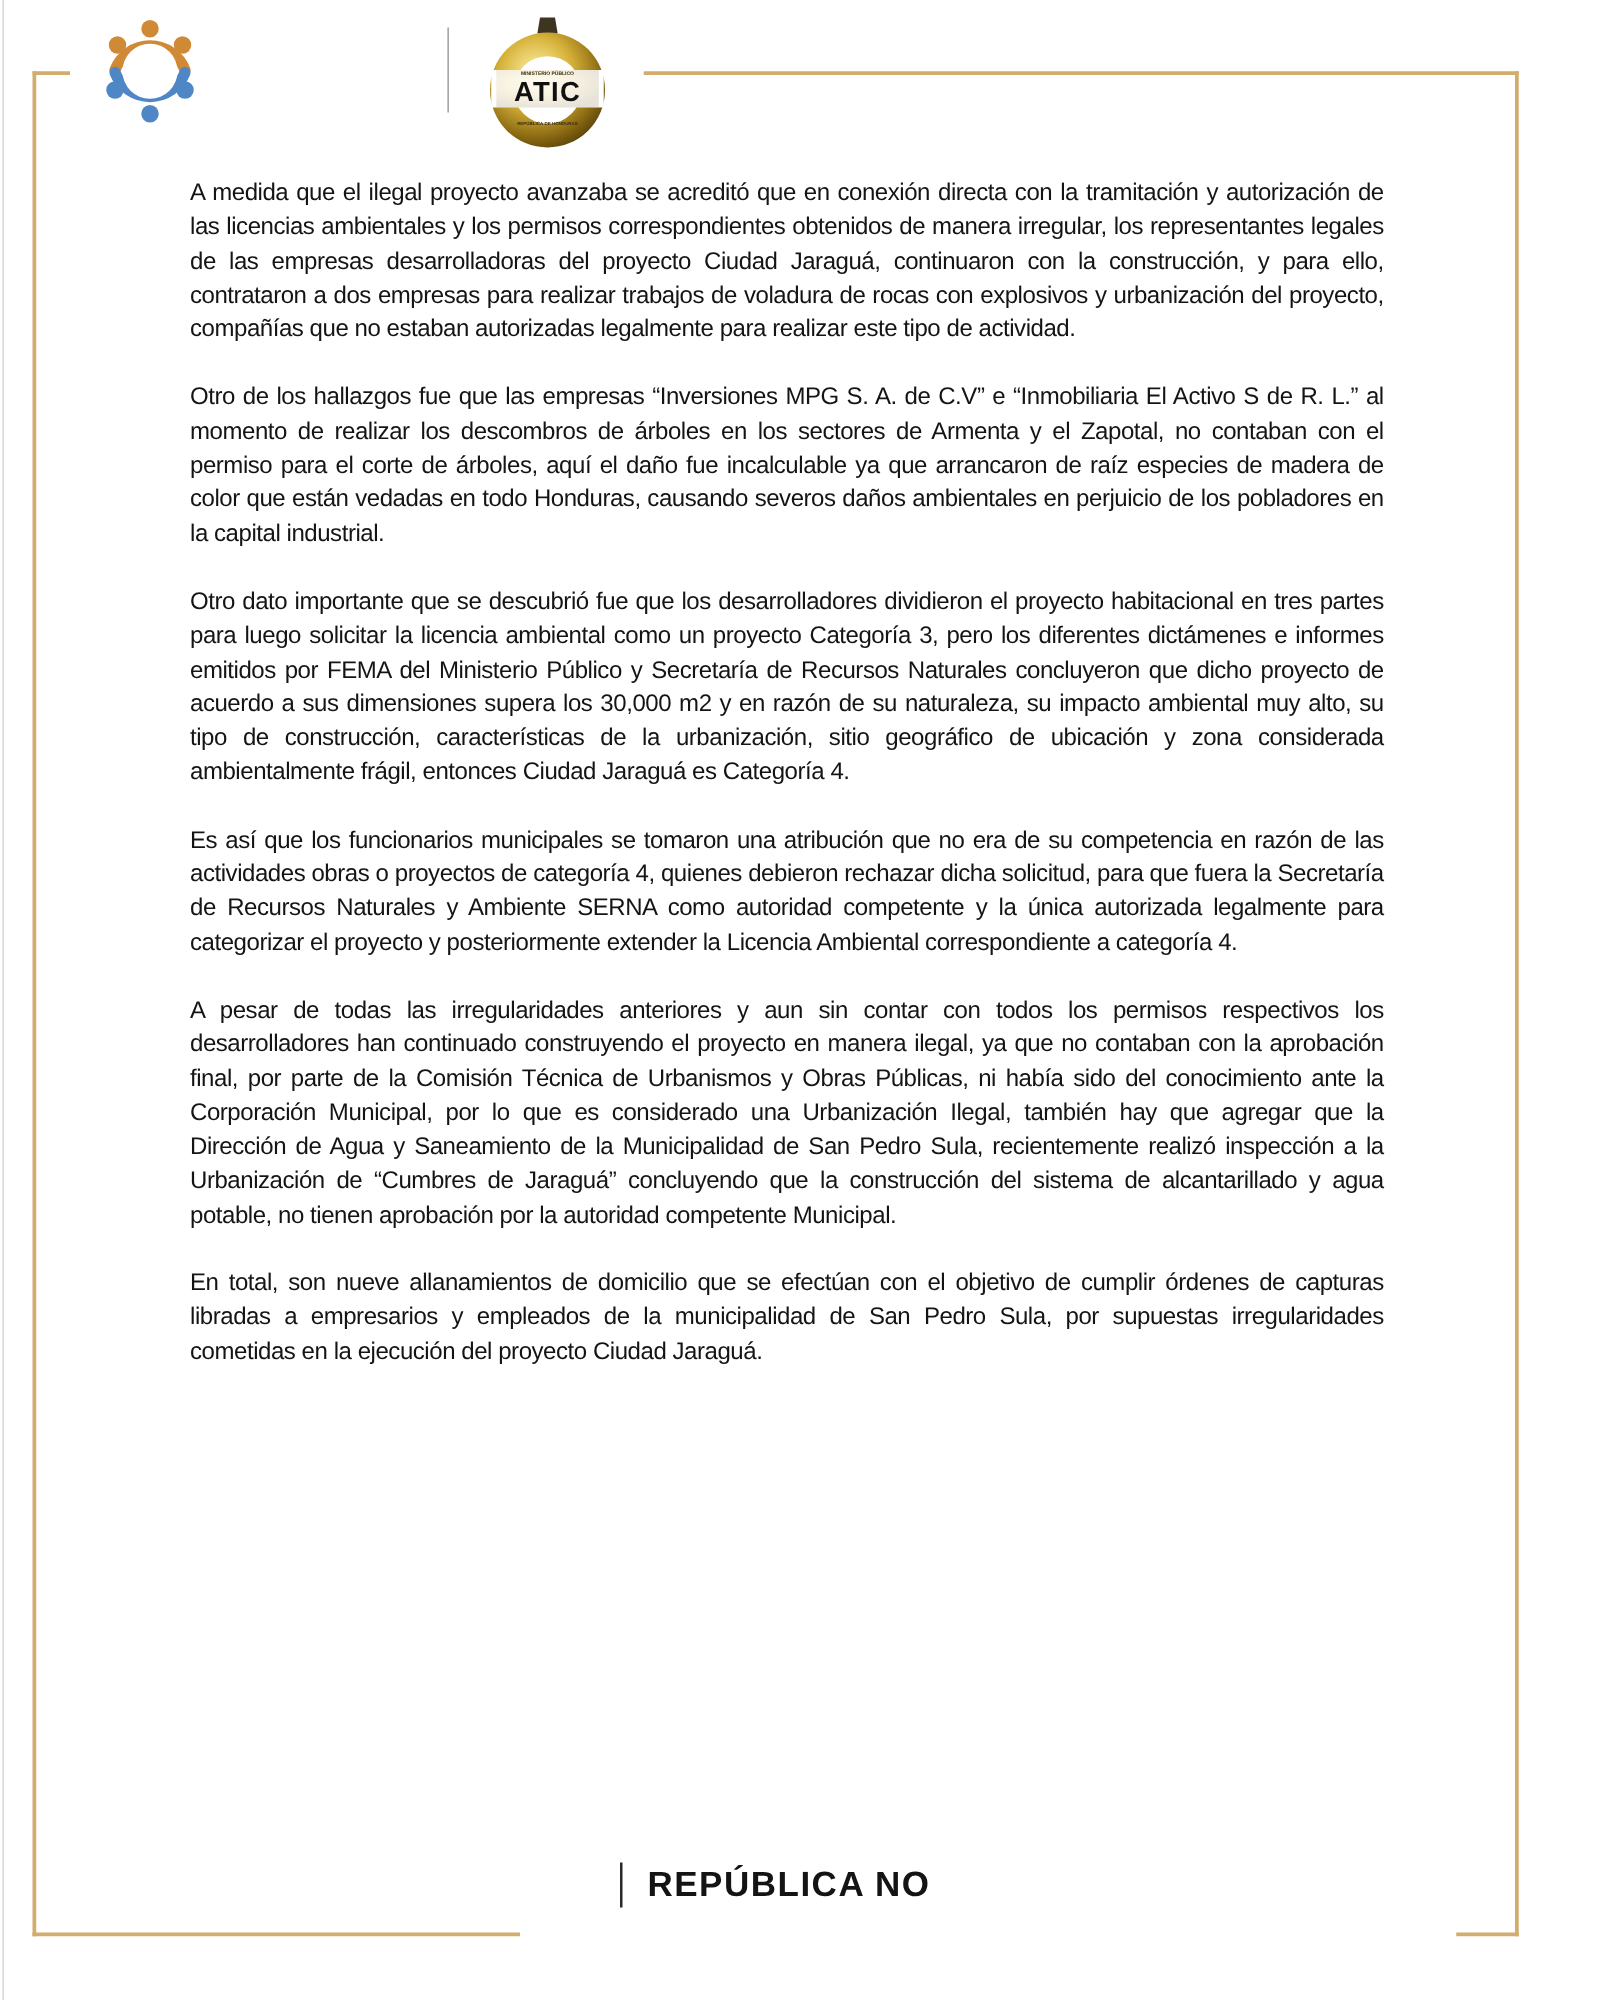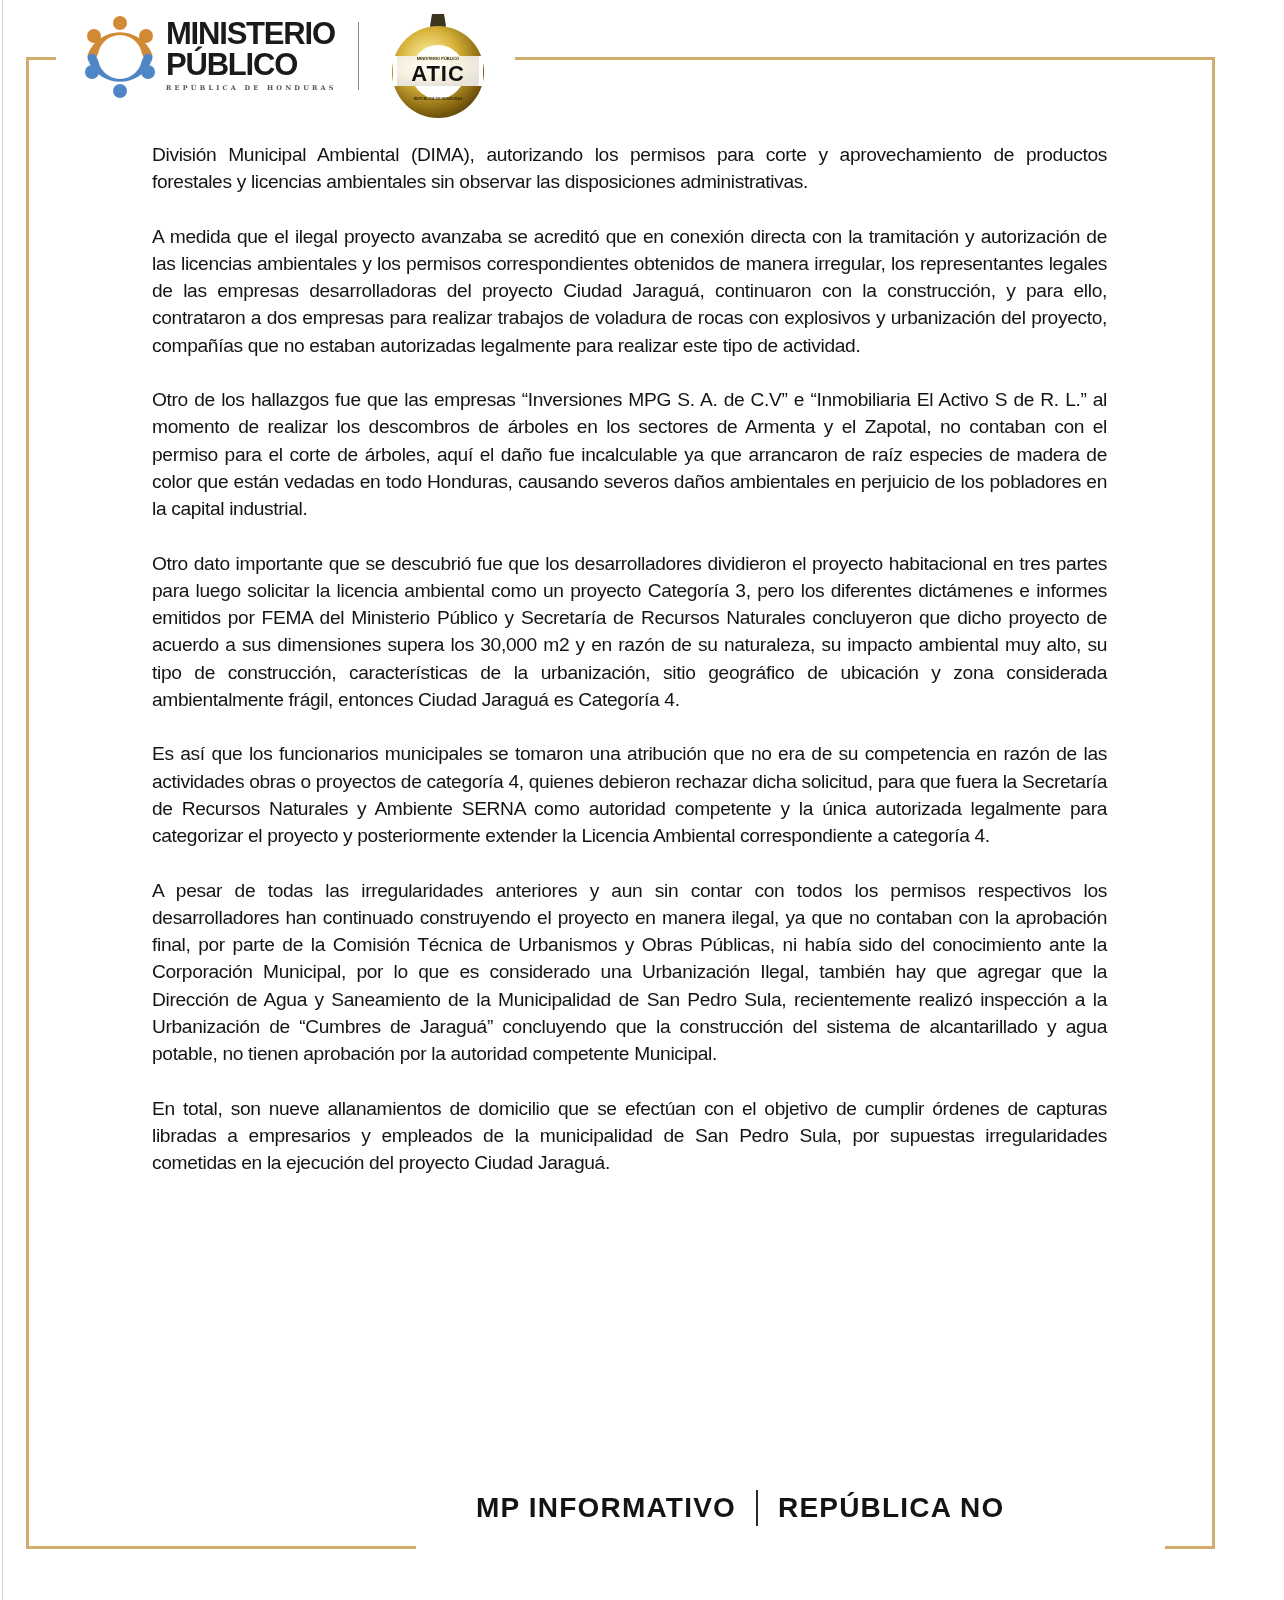--- a/index.html
+++ b/index.html
@@ -158,25 +158,20 @@
         <circle cx="40" cy="9" r="7"></circle>
         <circle cx="14" cy="22" r="7"></circle>
         <circle cx="66" cy="22" r="7"></circle>
       </g>
       <g fill="#4f86c6">
         <circle cx="12" cy="58" r="7"></circle>
         <circle cx="68" cy="58" r="7"></circle>
         <circle cx="40" cy="77" r="7"></circle>
       </g>
     </svg>
-  </div>
-  <div class="mp-wordmark">
-    <span class="mp-title-1">MINISTERIO</span>
-    <span class="mp-title-2">PÚBLICO</span>
-    <span class="mp-subtitle">REPÚBLICA DE HONDURAS</span>
   </div>
   <div class="header-divider"></div>
   <div class="atic-logo">
     <svg width="106" height="108" viewBox="0 0 106 108">
       <defs>
         <radialGradient id="goldg" cx="40%" cy="35%" r="70%">
           <stop offset="0%" stop-color="#fff3a8"></stop>
           <stop offset="45%" stop-color="#d7b23a"></stop>
           <stop offset="80%" stop-color="#8c6a12"></stop>
           <stop offset="100%" stop-color="#5a430a"></stop>
@@ -190,39 +185,35 @@
       <rect x="12" y="44" width="82" height="30" fill="url(#goldg)" opacity="0.15"></rect>
       <text x="53" y="48" text-anchor="middle" font-family="Liberation Sans, sans-serif" font-size="4" font-weight="bold" fill="#3a2e10">MINISTERIO PÚBLICO</text>
       <text x="53" y="69" text-anchor="middle" font-family="Liberation Sans, sans-serif" font-size="22" font-weight="bold" fill="#111" letter-spacing="1">ATIC</text>
       <text x="53" y="88" text-anchor="middle" font-family="Liberation Sans, sans-serif" font-size="3.6" font-weight="bold" fill="#3a2e10">REPÚBLICA DE HONDURAS</text>
     </svg>
   </div>
 </div>
 
 <div class="content">
   <p>
-    <span>División Municipal Ambiental (DIMA), autorizando los permisos para corte y aprovechamiento de productos forestales y licencias ambientales sin observar las disposiciones administrativas.</span>
-  </p>
-  <p>
     <span>A medida que el ilegal proyecto avanzaba se acreditó que en conexión directa con la tramitación y autorización de las licencias ambientales y los permisos correspondientes obtenidos de manera irregular, los representantes legales de las empresas desarrolladoras del proyecto Ciudad Jaraguá, continuaron con la construcción, y para ello, contrataron a dos empresas  para realizar trabajos de voladura de rocas con explosivos y urbanización del proyecto, compañías que no estaban autorizadas legalmente para realizar este tipo de actividad.</span>
   </p>
   <p>
     <span>Otro de los hallazgos fue que las empresas “Inversiones MPG S. A. de C.V” e “Inmobiliaria El Activo S de R. L.” al momento de realizar los descombros de árboles en los sectores de Armenta y el Zapotal, no contaban con el permiso para el corte de árboles, aquí el daño fue incalculable ya que arrancaron de raíz especies de madera de color que están vedadas en todo Honduras, causando severos daños ambientales en perjuicio de los pobladores en la capital industrial.</span>
   </p>
   <p>
     <span>Otro dato importante que se descubrió fue que los desarrolladores dividieron el proyecto habitacional en tres partes para luego solicitar la licencia ambiental como un proyecto </span><b>Categoría 3,</b><span> pero los diferentes dictámenes e informes emitidos por FEMA del Ministerio Público y Secretaría de Recursos Naturales concluyeron que dicho proyecto de acuerdo a sus dimensiones supera los 30,000 m2 y en razón de su naturaleza, su impacto ambiental muy alto, su tipo de construcción, características de la urbanización, sitio geográfico de ubicación y zona considerada ambientalmente frágil, entonces  Ciudad Jaraguá es </span><b>Categoría 4.</b>
   </p>
   <p>
     <span>Es así que los funcionarios municipales se tomaron una atribución que no era de su competencia en razón de las actividades obras o proyectos de categoría 4, quienes debieron rechazar dicha solicitud, para que fuera la Secretaría de Recursos Naturales y Ambiente SERNA como autoridad competente y la única autorizada legalmente para categorizar el proyecto y posteriormente extender la Licencia Ambiental correspondiente a categoría 4.</span>
   </p>
   <p>
     <span>A pesar de todas las irregularidades anteriores y aun sin contar con todos los permisos respectivos los desarrolladores han continuado construyendo el proyecto en manera ilegal, ya que no contaban con la aprobación final, por parte de la Comisión Técnica de Urbanismos y Obras Públicas, ni había sido del conocimiento ante la Corporación Municipal, por lo que es considerado una Urbanización Ilegal, también hay que agregar que la Dirección de Agua y Saneamiento de la Municipalidad de San Pedro Sula, recientemente realizó inspección a la Urbanización de “Cumbres de Jaraguá” concluyendo que la construcción del sistema de alcantarillado y agua potable, no tienen aprobación por la autoridad competente Municipal.</span>
   </p>
   <p>
     <span>En total, son nueve allanamientos de domicilio que se efectúan con el objetivo de cumplir órdenes de capturas libradas a empresarios y empleados de la municipalidad de San Pedro Sula, por supuestas irregularidades cometidas en la ejecución del proyecto Ciudad Jaraguá.</span>
   </p>
 </div>
 
 <div class="footer">
-  <span class="footer-text">MP INFORMATIVO</span>
   <span class="footer-sep"></span>
   <span class="footer-text">REPÚBLICA NO</span>
 </div>
 
 </body></html>

